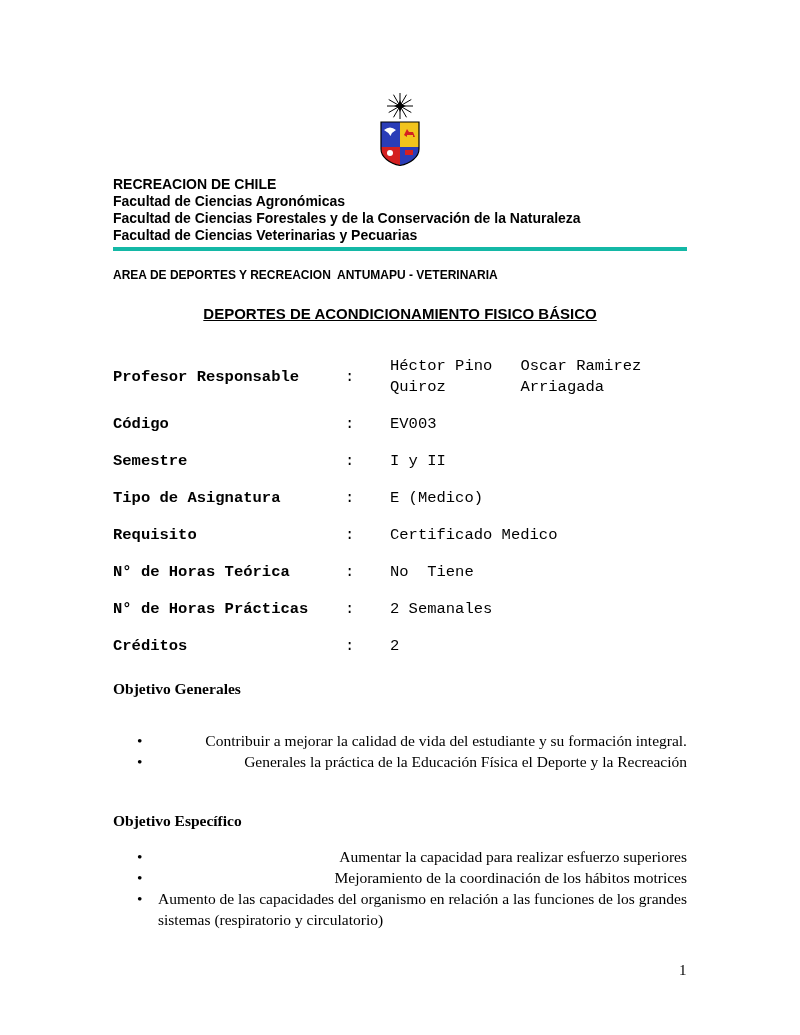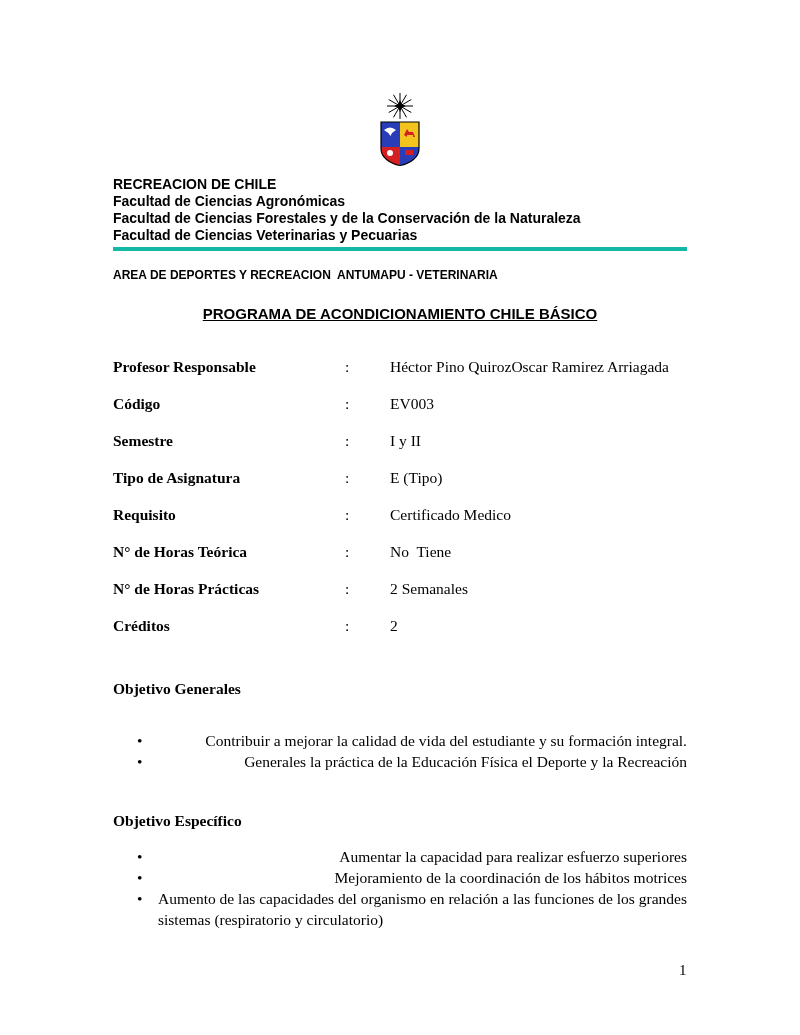--- a/index.html
+++ b/index.html
@@ -55,21 +55,21 @@
   .doc-title span { text-decoration: underline; }
 
   .fields-block {
     position: absolute;
     left: 113px;
     top: 356px;
     width: 574px;
     font-size: 15.5px;
     line-height: 21px;
   }
-  .field-row { display: flex; margin-bottom: 16px; align-items: flex-end; }
+  .field-row { display: flex; margin-bottom: 16px; align-items: center; font-family: Liberation Mono, monospace; }
   .f-label { flex: 0 0 232px; font-weight: bold; }
   .f-colon { flex: 0 0 45px; }
   .f-value { white-space: pre-wrap; }
   .f-value-group { display: flex; flex-direction: row; }
 
   .sec-heading {
     position: absolute;
     left: 113px;
     font-weight: bold;
     font-size: 15.5px;
@@ -135,21 +135,21 @@
 
   <div class="header-block">
     <div>RECREACION DE CHILE</div>
     <div>Facultad de Ciencias Agronómicas</div>
     <div>Facultad de Ciencias Forestales y de la Conservación de la Naturaleza</div>
     <div class="faculty-last">Facultad de Ciencias Veterinarias y Pecuarias</div>
     <div class="area-line">AREA DE DEPORTES Y RECREACION  ANTUMAPU - VETERINARIA</div>
   </div>
 
   <div class="doc-title">
-    <span>PROGRAMA DE ACONDICIONAMIENTO CHILE BÁSICO</span>
+    <span>DEPORTES DE ACONDICIONAMIENTO FISICO BÁSICO</span>
   </div>
 
   <div class="fields-block">
 
     <div class="field-row">
       <span class="f-label">Profesor Responsable</span>
       <span class="f-colon">:</span>
       <span class="f-value-group">
         <span class="f-value">Héctor Pino Quiroz</span>
         <span class="f-value">Oscar Ramirez Arriagada</span>
@@ -164,21 +164,21 @@
 
     <div class="field-row">
       <span class="f-label">Semestre</span>
       <span class="f-colon">:</span>
       <span class="f-value">I y II</span>
     </div>
 
     <div class="field-row">
       <span class="f-label">Tipo de Asignatura</span>
       <span class="f-colon">:</span>
-      <span class="f-value">E (Tipo)</span>
+      <span class="f-value">E (Medico)</span>
     </div>
 
     <div class="field-row">
       <span class="f-label">Requisito</span>
       <span class="f-colon">:</span>
       <span class="f-value">Certificado Medico</span>
     </div>
 
     <div class="field-row">
       <span class="f-label">N° de Horas Teórica</span>

